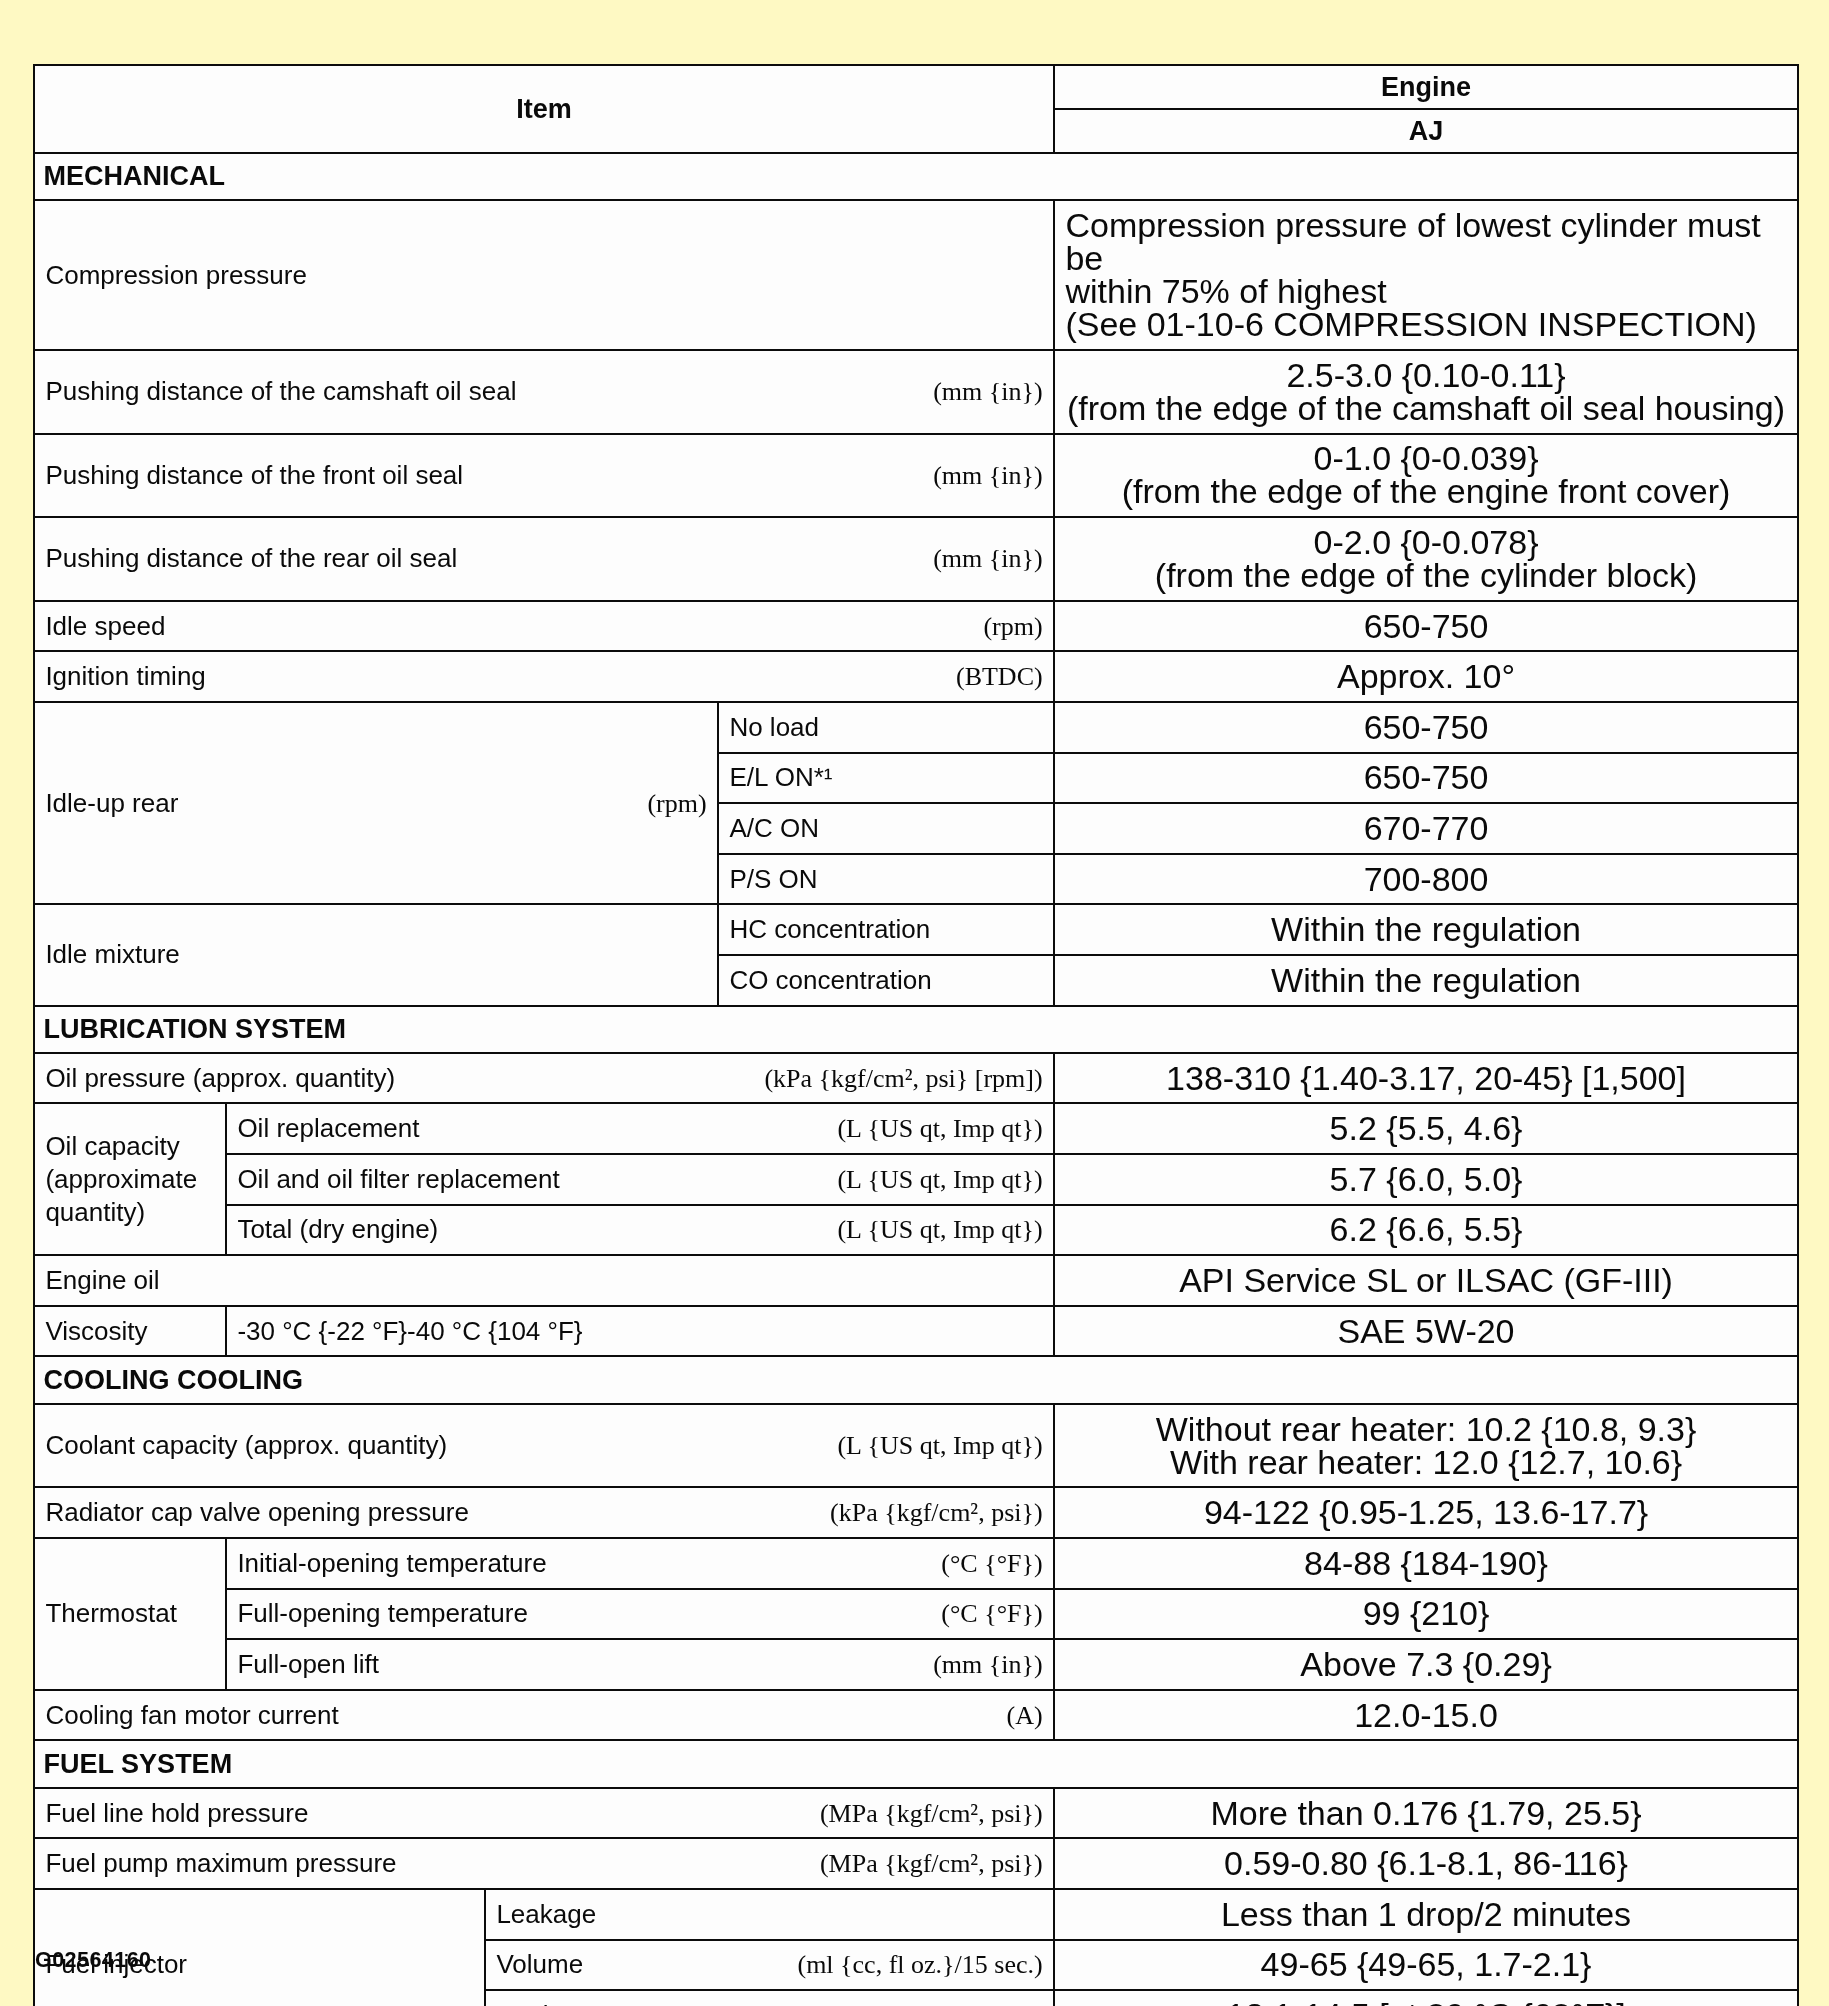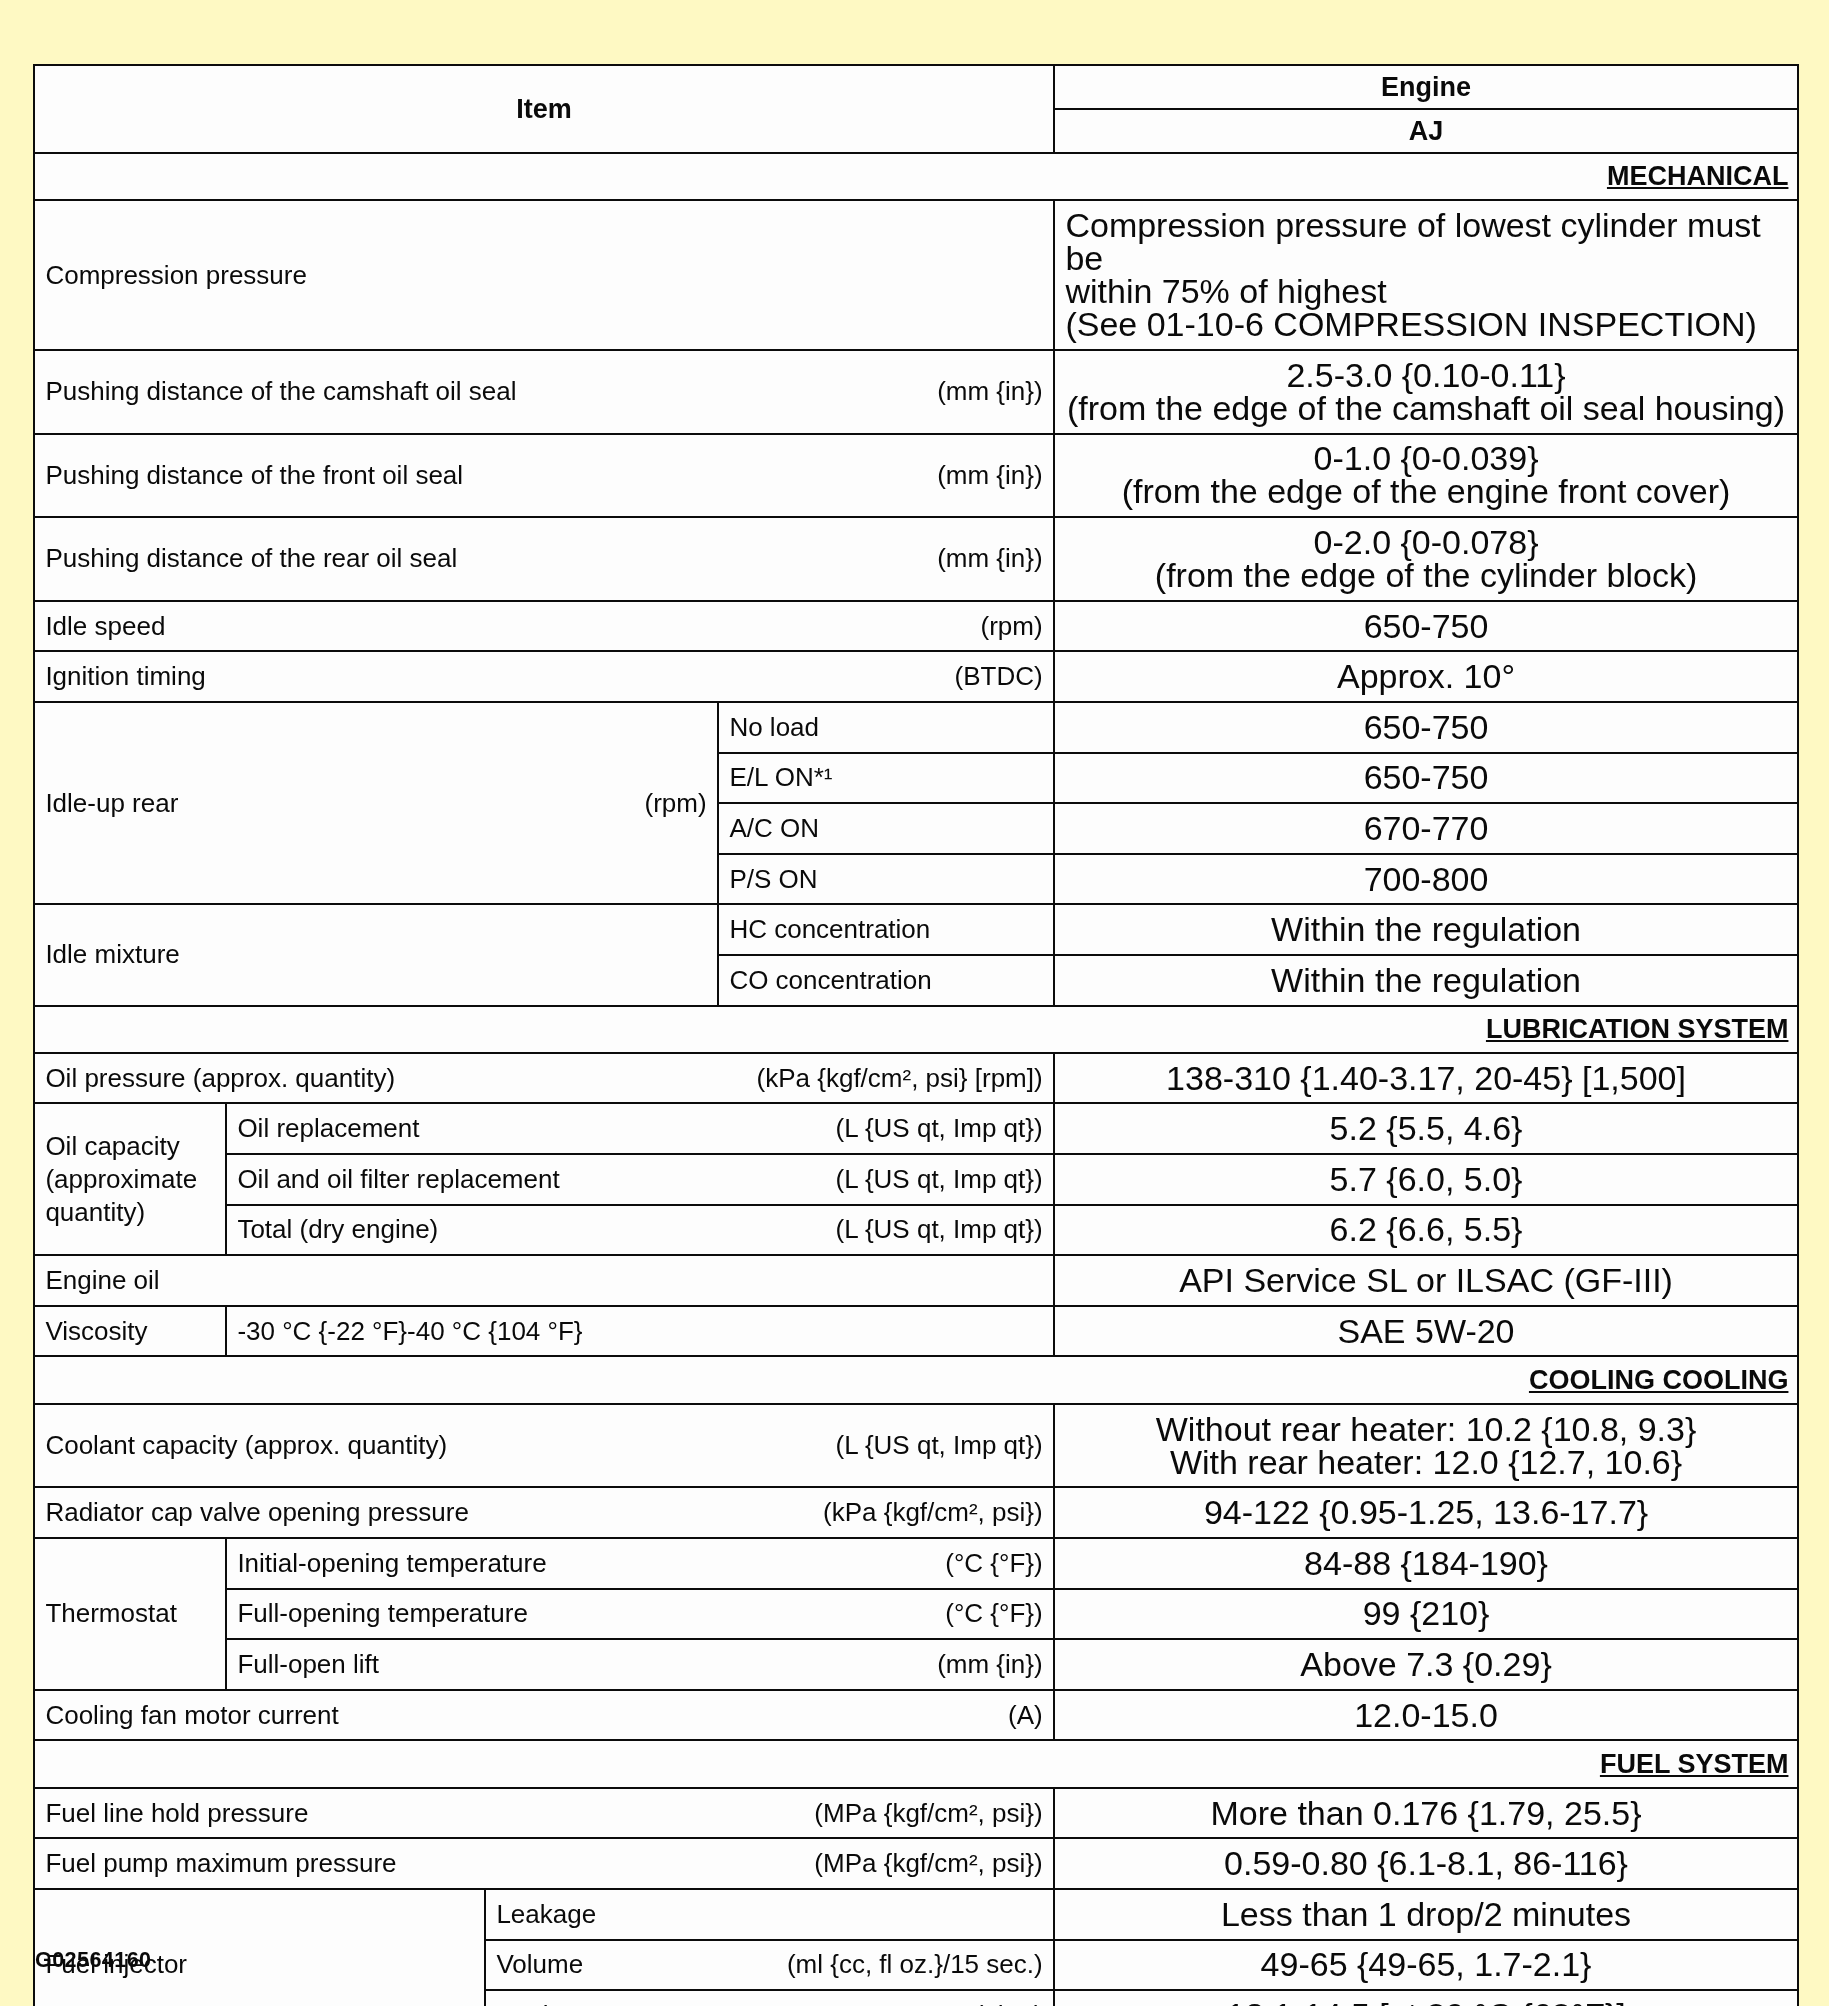--- a/index.html
+++ b/index.html
@@ -34,24 +34,23 @@
   thead th {
     font-size: 27px;
     font-weight: bold;
     text-align: center;
     padding: 3.5px 8.6px;
     line-height: 35px;
   }
   td.section {
     font-size: 27px;
     font-weight: bold;
-    text-align: right;
+    text-align: left;
     padding: 5.2px 8.6px;
     line-height: 35px;
-    text-decoration: underline;
   }
   tbody td.lbl {
     font-size: 26px;
     text-align: left;
     padding: 7.8px 10.4px;
     line-height: 33px;
   }
   tbody td.val {
     font-size: 34px;
     text-align: center;
@@ -61,20 +60,21 @@
   .lu {
     display: flex;
     justify-content: space-between;
     align-items: center;
     gap: 12px;
     width: 100%;
   }
   .lu .u {
     white-space: nowrap;
     text-align: left;
+    font-family: Liberation Serif, serif;
   }
   .figure-id {
     position: absolute;
     left: 35px;
     top: 1947px;
     font-size: 21.6px;
     font-weight: bold;
     letter-spacing: 0.4px;
   }
 </style>

